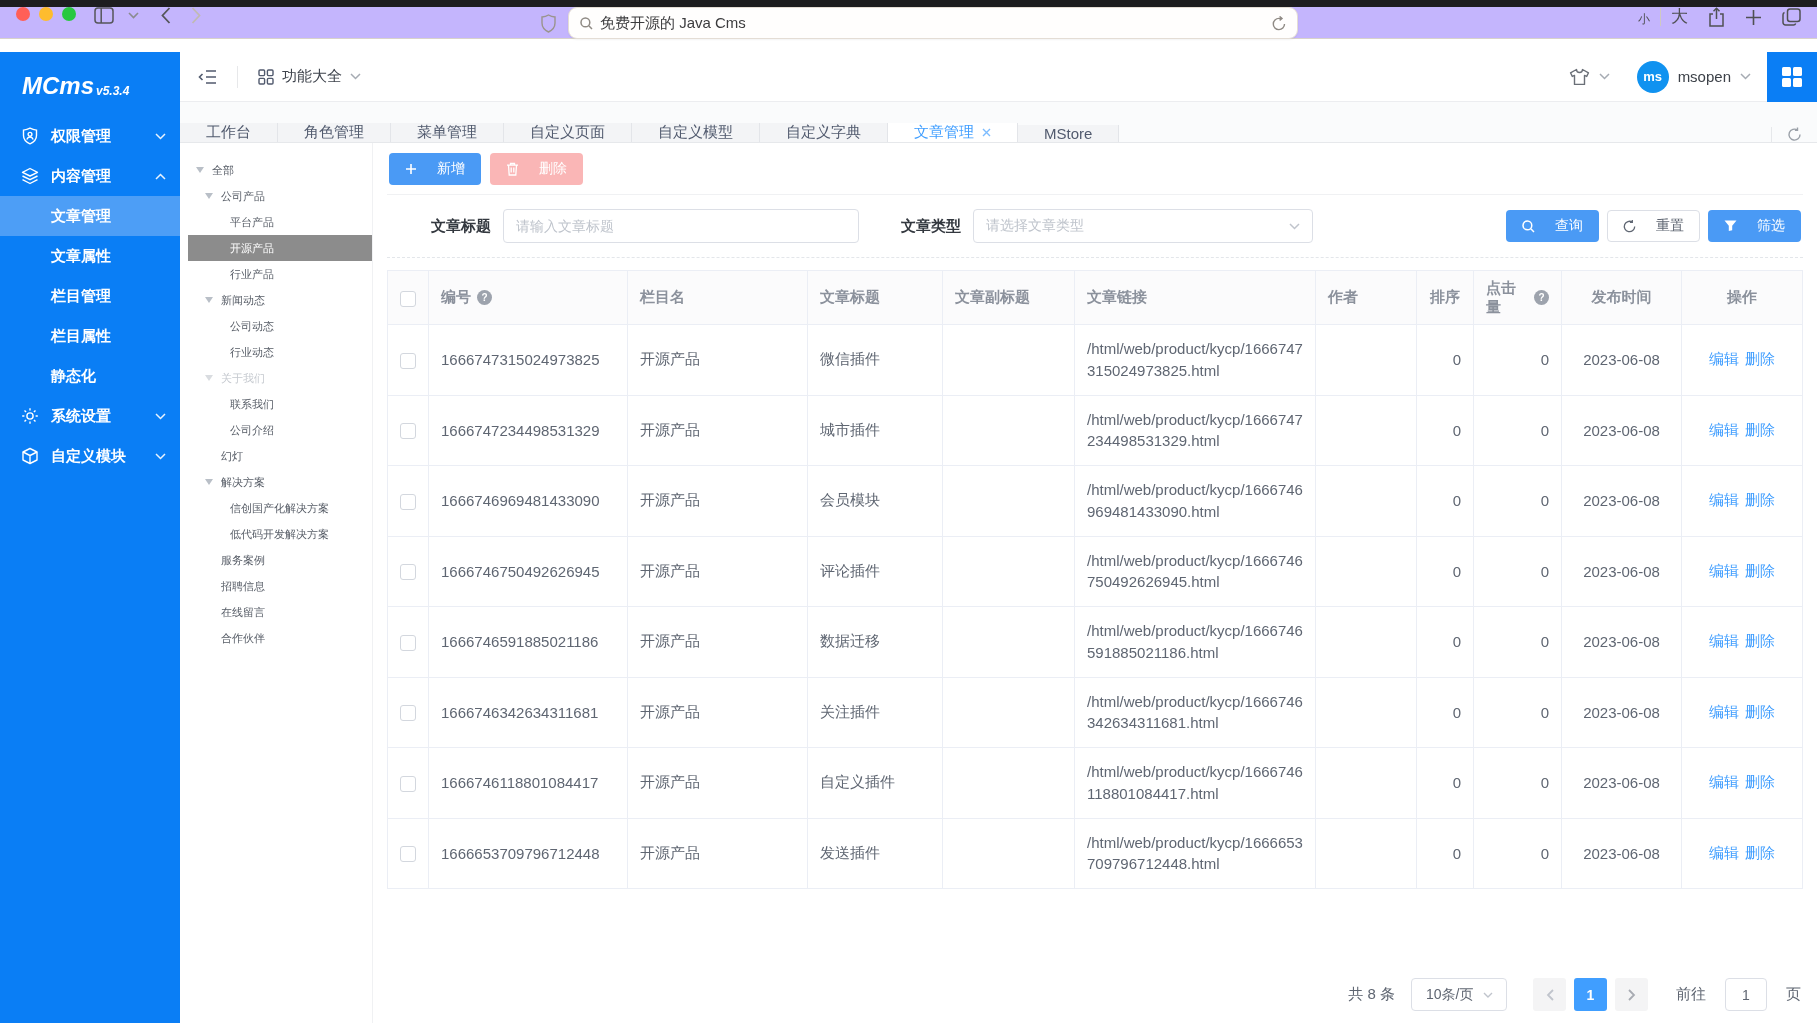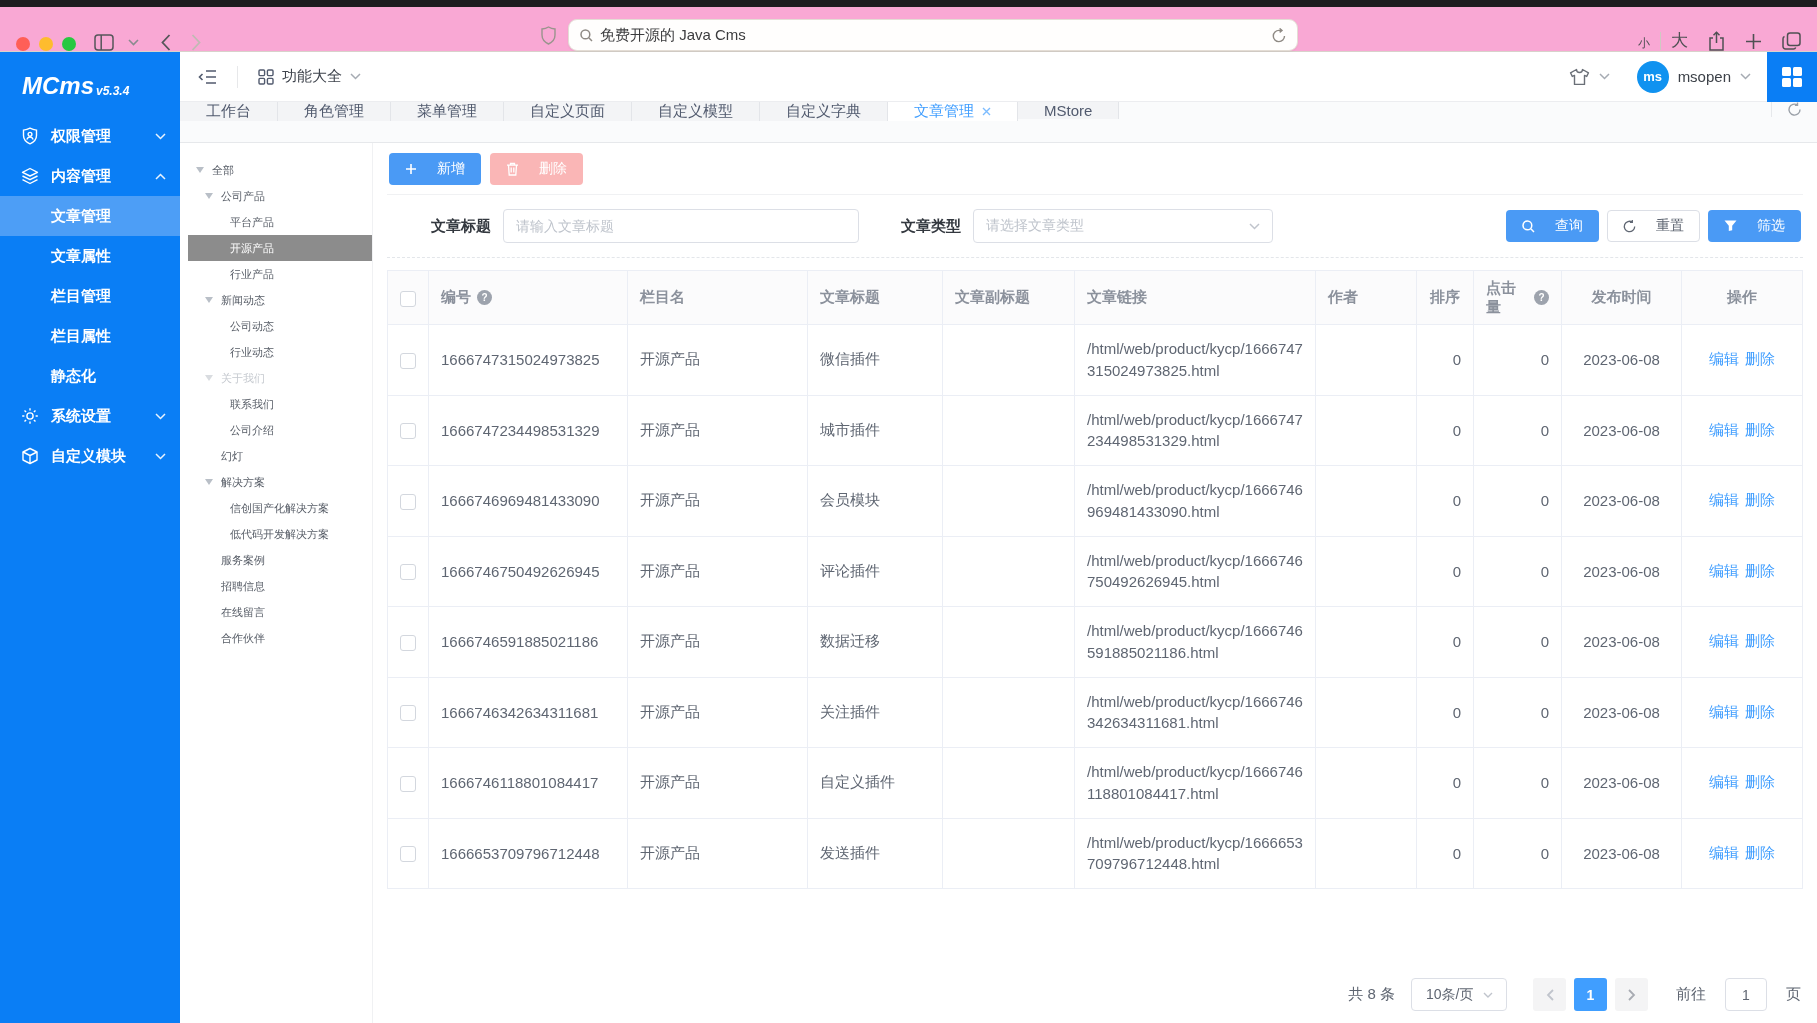--- a/index.html
+++ b/index.html
@@ -4,21 +4,21 @@
 <style>
   * { margin:0; padding:0; box-sizing:border-box; }
   html,body { width:1817px; height:1023px; overflow:hidden; }
   body { font-family:"Liberation Sans","DejaVu Sans",sans-serif; background:#fff; position:relative; }
   svg { display:block; }
 
   
   .menustrip { height:7px; background:#1d1d1f; }
 
   
-  .browser { height:45px; background:#f9a8d4; border-bottom:1px solid #d8d2cb; display:flex; align-items:flex-end; padding:0 16px; }
+  .browser { height:32px; background:#c4b5fd; border-bottom:1px solid #d8d2cb; display:flex; align-items:flex-start; padding:0 16px; }
   .traffic { display:flex; gap:9px; margin-right:18px; }
   .tl { width:14px; height:14px; border-radius:50%; }
   .tl.red{background:#ff5f57}.tl.yellow{background:#febc2e}.tl.green{background:#28c840}
   .bnav { display:flex; align-items:center; gap:14px; color:#55565a; }
   .bnav .dim { color:#b4aea7; }
   .addrwrap { flex:1; display:flex; align-items:center; justify-content:center; gap:12px; }
   .addr { width:730px; height:32px; background:#fffefd; border:1px solid #e4ddd5; border-radius:9px; box-shadow:0 1px 2px rgba(0,0,0,.05); display:flex; align-items:center; gap:7px; padding:0 11px; font-size:15px; color:#3c3c3e; }
   .addr .grow { flex:1; }
   .bright { display:flex; align-items:center; gap:20px; color:#4f5053; }
   .fontsize { display:flex; align-items:flex-end; gap:0; }
@@ -47,21 +47,21 @@
   
   .apphead { height:50px; background:#fff; border-bottom:1px solid #ecedf0; display:flex; align-items:center; padding-left:18px; position:relative; flex-shrink:0; }
   .vdiv { width:1px; height:22px; background:#e7e8ea; margin:0 20px; }
   .crumb { display:flex; align-items:center; gap:8px; color:#3f444d; font-size:15px;text-align:right; }
   .headright { margin-left:auto; display:flex; align-items:center; gap:9px; padding-right:66px; color:#555a63; }
   .avatar { width:32px; height:32px; border-radius:50%; background:#1092f0; color:#fff; font-size:13px; font-weight:bold; display:grid; place-items:center; margin-left:18px; }
   .uname { font-size:15px; color:#3c4148; }
   .cornerbtn { position:absolute; right:0; top:0; width:50px; height:50px; background:#0a7ef5; display:grid; place-items:center; }
 
   
-  .tabbar { height:41px; background:#fafbfc; border-bottom:1px solid #e6e8eb; display:flex; align-items:flex-start; flex-shrink:0; }
+  .tabbar { height:41px; background:#fafbfc; border-bottom:1px solid #e6e8eb; display:flex; align-items:flex-end; flex-shrink:0; }
   .tab { display:flex; align-items:center; gap:8px; padding:0 26px; font-size:15px; color:#515a6e; background:#f3f4f6; border-right:1px solid #e3e5e9; cursor:default; }
   .tab.active { background:#fff; color:#409eff; }
   .tabfill { flex:1; }
   .tabtool { width:46px; border-left:1px solid #e6e8eb; display:grid; place-items:center; color:#9aa0a8; }
 
   
   .workspace { flex:1; min-height:0; display:flex; }
   .tree { width:193px; flex-shrink:0; border-right:1px solid #f0f1f3; padding-top:14px; font-size:11px; color:#565c66; }
   .tnode { height:26px; display:flex; align-items:center; margin-left:8px; cursor:default; }
   .tnode.lv0{ padding-left:8px; } .tnode.lv1{ padding-left:17px; } .tnode.lv2{ padding-left:26px; }
@@ -79,21 +79,21 @@
   .btn { height:32px; border-radius:4px; border:1px solid transparent; font-size:14px; display:inline-flex; align-items:center; gap:20px; padding:0 15px; font-family:inherit; cursor:pointer; }
   .btn-primary { background:#4a9af5; color:#fff; }
   .btn-danger-dis { background:#fab6b6; color:#fff; cursor:not-allowed; }
   .btn-plain { background:#fff; border-color:#dcdfe6; color:#5f6672; }
 
   .filterbar { padding:14px 2px; border-bottom:1px dashed #e3e6ea; display:flex; align-items:center; }
   .flabel { font-size:15px; font-weight:600; color:#33383f; margin:0 12px 0 42px; white-space:nowrap; }
   .flabel.first { margin-left:42px; }
   .tinput { width:356px; height:34px; border:1px solid #dcdfe6; border-radius:4px; padding:0 12px; font-size:14px; color:#333; font-family:inherit; outline:none; }
   .tinput::placeholder { color:#bfc4cc; }
-  .fselect { width:300px; height:34px; border:1px solid #dcdfe6; border-radius:4px; padding:0 12px; display:flex; align-items:center; font-size:14px; color:#bfc4cc; background:#fff; }
+  .fselect { width:340px; height:34px; border:1px solid #dcdfe6; border-radius:4px; padding:0 12px; display:flex; align-items:center; font-size:14px; color:#bfc4cc; background:#fff; }
   .fselect .ph { flex:1; }
   .fbtns { margin-left:auto; display:flex; gap:8px; }
 
   
   .tablewrap { margin-top:12px; }
   table { width:100%; border-collapse:collapse; table-layout:fixed; font-size:15px; color:#5f6672; }
   th,td { border:1px solid #ebeef5; padding:0 12px; }
   th { height:54px; background:#fbfbfc; color:#8b919c; font-weight:600; text-align:left; }
   td { height:70px; background:#fff; }
   .ac { text-align:center; } .ar { text-align:right; }

